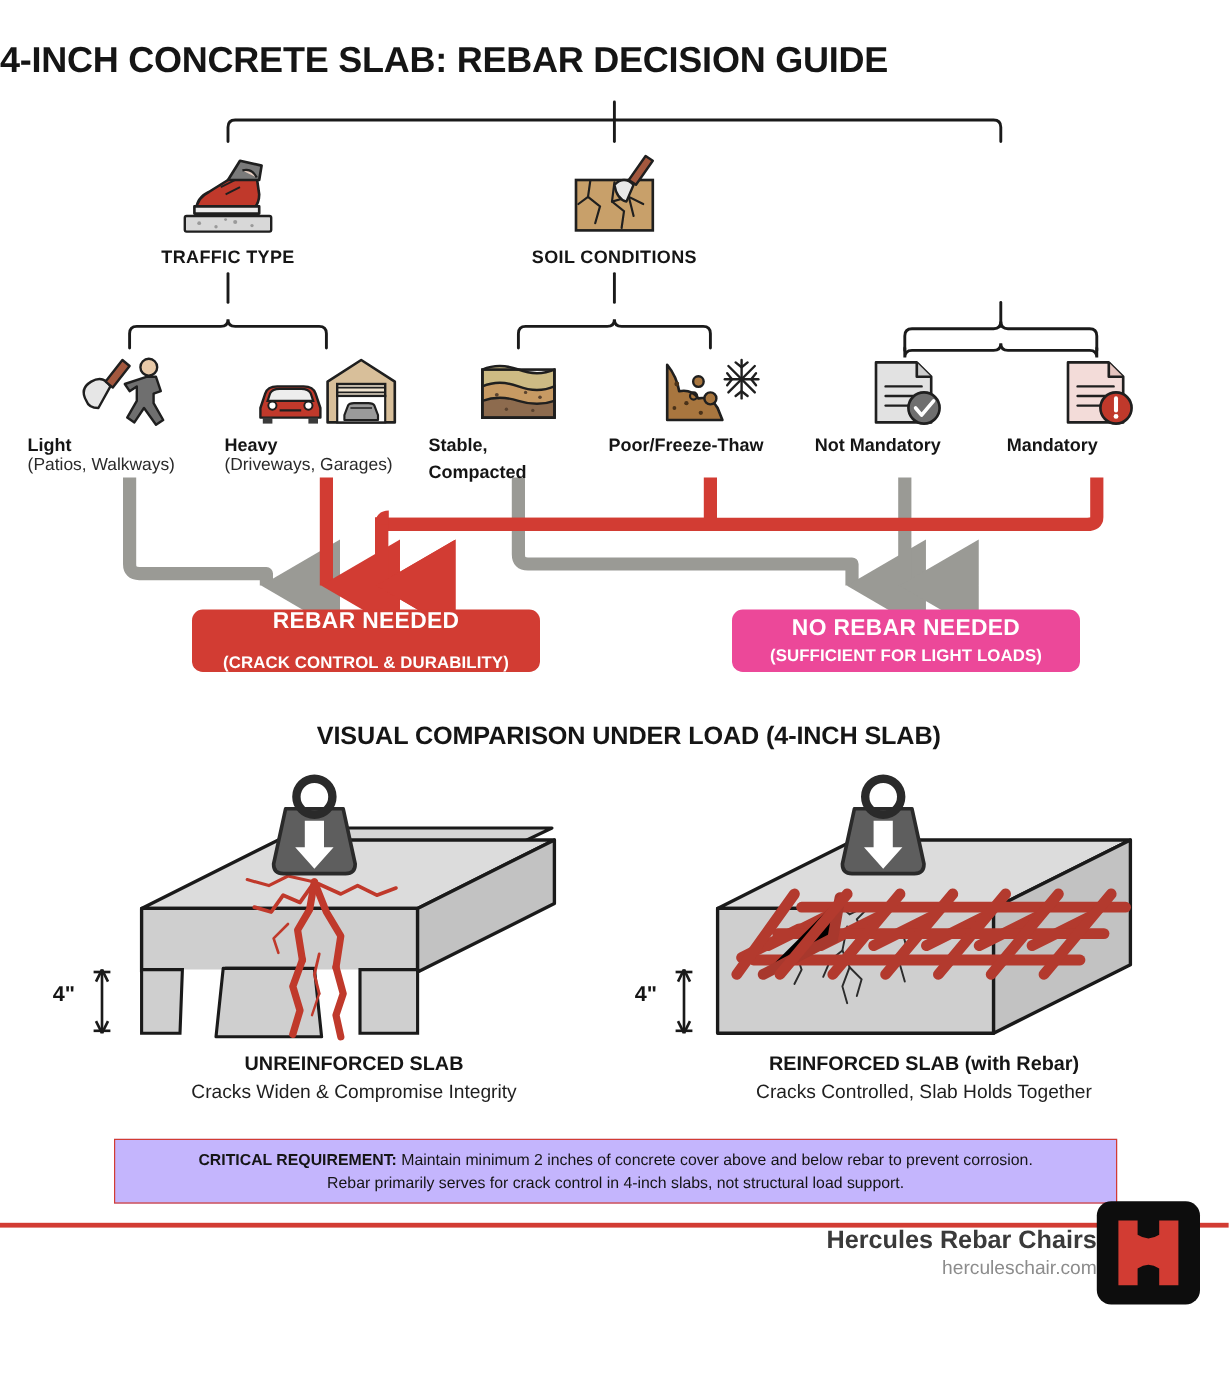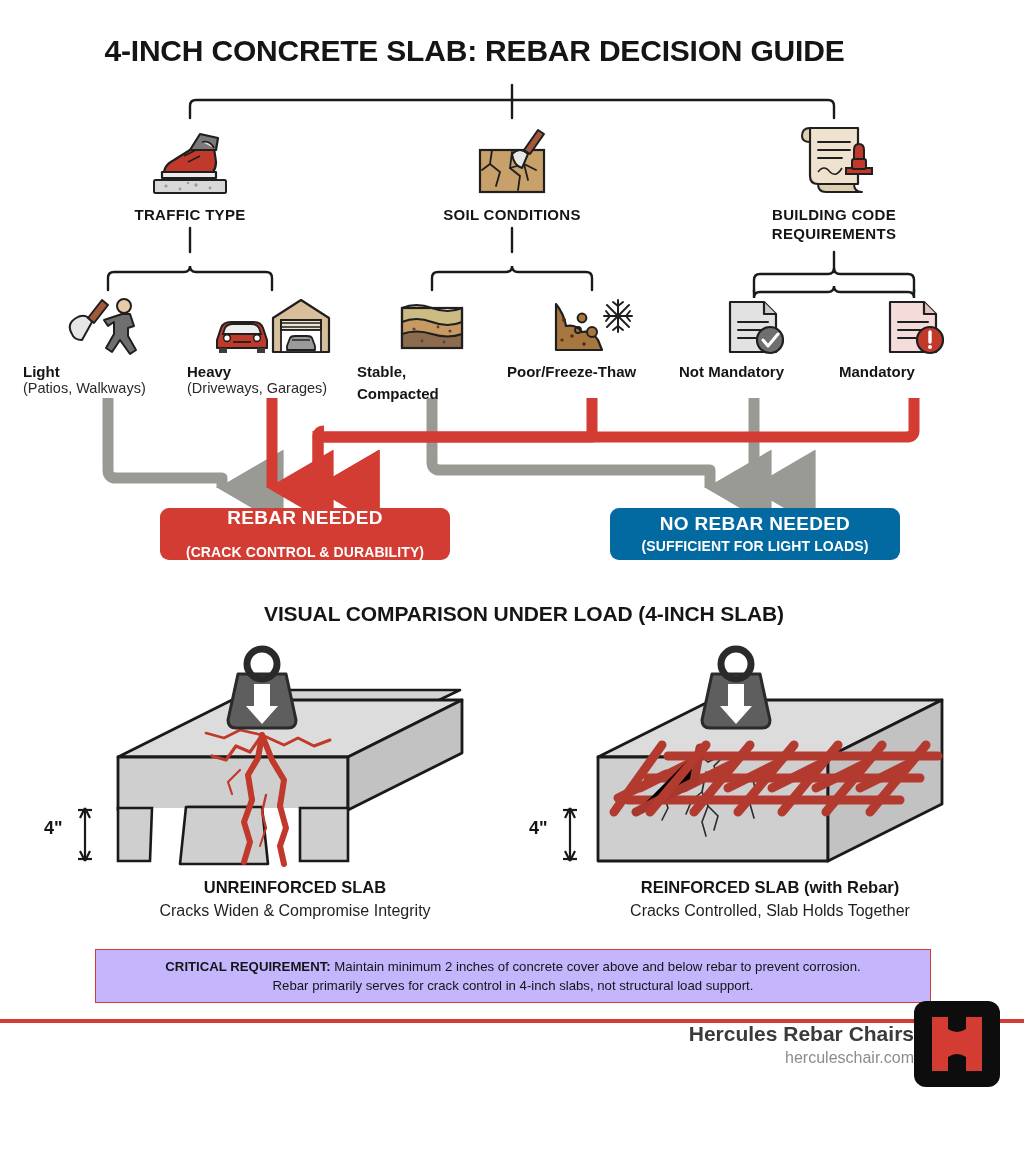--- a/index.html
+++ b/index.html
@@ -5,21 +5,21 @@
   html,body{margin:0;padding:0;}
   body{
     width:1024px;height:1154px;background:#ffffff;
     font-family:"Liberation Sans", sans-serif;
     color:#1a1a1a;overflow:hidden;position:relative;
   }
   .page{position:relative;width:1024px;height:1154px;}
 
   
   .main-title{
-    position:absolute;left:0;top:34px;width:949px;text-align:center;
+    position:absolute;left:0;top:34px;width:949px;
     font-size:30px;font-weight:bold;letter-spacing:-0.2px;color:#151515;
   }
 
   
   .svg-layer{position:absolute;left:0;top:0;width:1024px;height:1154px;pointer-events:none;}
 
   
   .branch{position:absolute;text-align:center;}
   .branch-label{
     font-size:15px;font-weight:bold;letter-spacing:.3px;color:#151515;line-height:1.25;
@@ -259,40 +259,20 @@
           <path d="M48,48 L62,44 L74,50"></path>
           <path d="M62,44 L66,60"></path>
         </g>
         <path d="M50,34 Q58,26 66,34 L60,48 Q52,46 50,34 Z" fill="#e8e8e8" stroke="#1f1f1f" stroke-width="2" stroke-linejoin="round"></path>
         <path d="M62,30 L76,10 L82,14 L68,34 Z" fill="#a3583e" stroke="#1f1f1f" stroke-width="2" stroke-linejoin="round"></path>
       </svg>
     </div>
     <div class="branch-label">SOIL CONDITIONS</div>
   </div>
 
-  <div class="branch" style="left:734px;top:120px;width:200px;">
-    <div class="branch-icon">
-      <svg width="100" height="78" viewBox="0 0 100 78">
-        <path d="M26,8 L74,8 L74,64 L34,64 Q26,64 26,56 Z" fill="#efe3cf" stroke="#1f1f1f" stroke-width="2.2" stroke-linejoin="round"></path>
-        <path d="M26,8 Q18,8 18,16 Q18,22 26,22 L26,8 Z" fill="#dfcfae" stroke="#1f1f1f" stroke-width="2"></path>
-        <path d="M34,64 Q34,72 42,72 L78,72 Q70,72 70,64 Z" fill="#dfcfae" stroke="#1f1f1f" stroke-width="2" stroke-linejoin="round"></path>
-        <g stroke="#1f1f1f" stroke-width="1.9" stroke-linecap="round">
-          <path d="M34,22 L66,22"></path>
-            <path d="M34,30 L66,30"></path>
-            <path d="M34,38 L58,38"></path>
-        </g>
-        <path d="M34,52 Q40,44 46,52 Q52,58 58,48" fill="none" stroke="#1f1f1f" stroke-width="1.6"></path>
-        <path d="M62,48 L88,48 L88,54 L62,54 Z" fill="#c0392b" stroke="#1f1f1f" stroke-width="2"></path>
-        <path d="M70,30 Q70,24 75,24 Q80,24 80,30 L80,40 L70,40 Z" fill="#c0392b" stroke="#1f1f1f" stroke-width="2" stroke-linejoin="round"></path>
-        <rect x="68" y="39" width="14" height="10" rx="2" fill="#c0392b" stroke="#1f1f1f" stroke-width="2"></rect>
-      </svg>
-    </div>
-    <div class="branch-label">BUILDING CODE</div>
-    <div class="branch-label">REQUIREMENTS</div>
-  </div>
 
   <div class="option" style="left:23px;top:292px;width:170px;">
     <div class="option-icon">
       <svg width="96" height="62" viewBox="0 0 96 62">
         <path d="M12,38 Q6,28 16,22 Q26,16 32,26 L22,44 Q14,44 12,38 Z" fill="#e6e6e6" stroke="#1f1f1f" stroke-width="2" stroke-linejoin="round"></path>
         <path d="M28,22 L42,4 L48,9 L34,27 Z" fill="#a3583e" stroke="#1f1f1f" stroke-width="2" stroke-linejoin="round"></path>
         <circle cx="64" cy="10" r="7" fill="#e8c9a8" stroke="#1f1f1f" stroke-width="2"></circle>
         <path d="M62,18 L70,18 L74,30 L68,32 L68,40 L76,54 L70,58 L60,44 L52,56 L46,52 L54,38 L54,26 L48,30 L44,24 Z" fill="#6f6f6f" stroke="#1f1f1f" stroke-width="2" stroke-linejoin="round"></path>
       </svg>
     </div>
@@ -403,21 +383,21 @@
       </svg>
     </div>
     <div class="option-title">Mandatory</div>
   </div>
 
   <div class="result" style="left:160px;top:508px;width:290px;height:52px;background:#d23c33;justify-content:space-between;">
     <div class="result-main">REBAR NEEDED</div>
     <div class="result-sub">(CRACK CONTROL &amp; DURABILITY)</div>
   </div>
 
-  <div class="result" style="left:610px;top:508px;width:290px;height:52px;background:#0369a1;">
+  <div class="result" style="left:610px;top:508px;width:290px;height:52px;background:#ec4899;">
     <div class="result-main">NO REBAR NEEDED</div>
     <div class="result-sub">(SUFFICIENT FOR LIGHT LOADS)</div>
   </div>
 
   <div class="section-title">VISUAL COMPARISON UNDER LOAD (4-INCH SLAB)</div>
 
   <div style="position:absolute;left:44px;top:818px;font-size:18px;font-weight:bold;color:#151515;">4"</div>
   <div style="position:absolute;left:529px;top:818px;font-size:18px;font-weight:bold;color:#151515;">4"</div>
 
   <div class="slab-caption" style="left:535px;top:878px;width:470px;">

